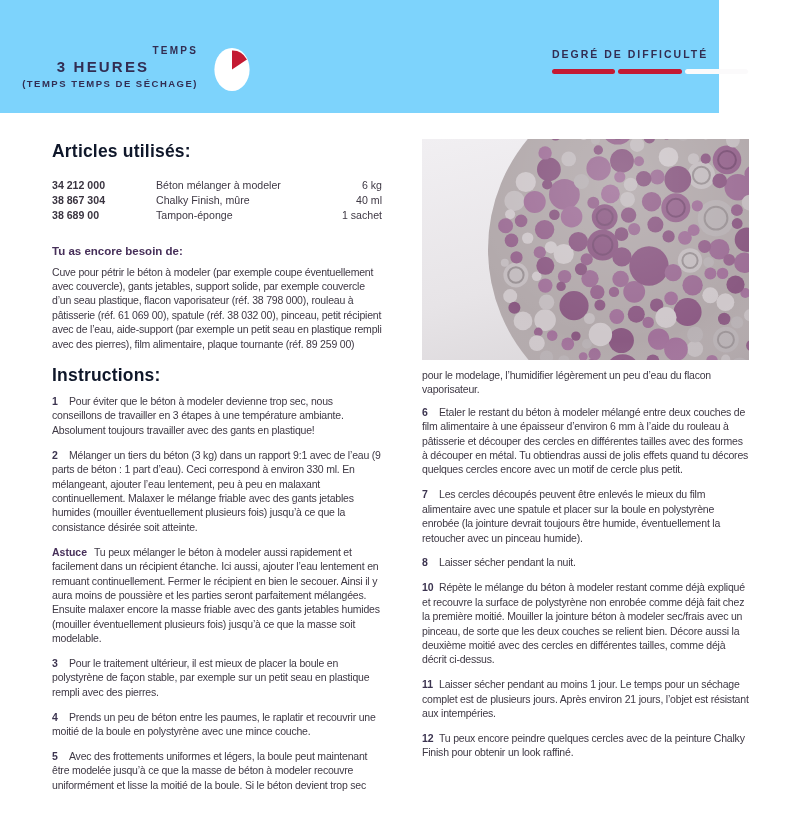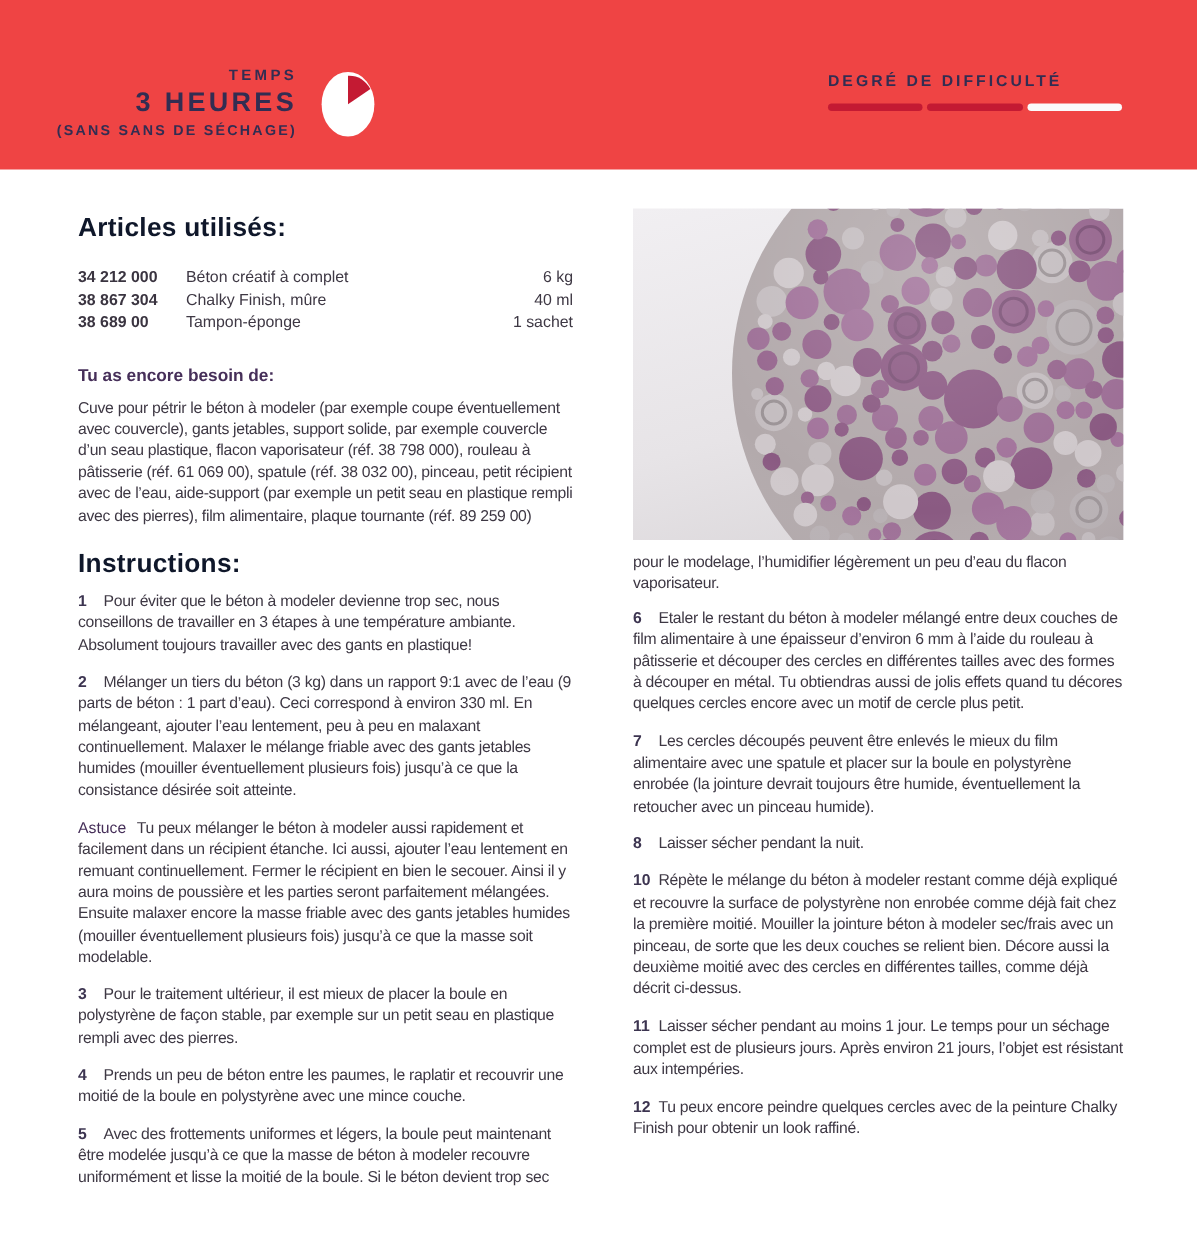--- a/index.html
+++ b/index.html
@@ -1,59 +1,59 @@
 <!DOCTYPE html>
 <html><head>
 <meta charset="utf-8">
 <style>
   html,body{margin:0;padding:0;}
   body{
     width:798px;height:839px;position:relative;background:#ffffff;
     font-family:"Liberation Sans",sans-serif;color:#3e3844;overflow:hidden;
   }
   
-  .band{position:absolute;top:0;left:0;width:798px;height:113px;background:#ef4444;}
+  .band{position:absolute;top:0;left:0;width:719px;height:113px;background:#7dd3fc;}
   .time-block{position:absolute;top:45px;left:8px;width:190px;text-align:right;color:#322d52;}
   .t1{font-size:10px;font-weight:bold;letter-spacing:2.2px;}
-  .t2{font-size:18px;font-weight:800;letter-spacing:2.2px;margin-top:2px;}
+  .t2{font-size:15px;font-weight:800;letter-spacing:2.2px;margin-top:2px;text-align:center;}
   .t3{font-size:9.5px;font-weight:bold;letter-spacing:1.5px;margin-top:3px;white-space:nowrap;}
   .clock{position:absolute;left:210px;top:42px;width:44px;height:55px;}
   .diff-block{position:absolute;left:552px;top:48px;width:196px;}
   .diff-label{font-size:10.5px;font-weight:bold;letter-spacing:2px;color:#322d52;white-space:nowrap;}
   .diff-bar{display:flex;gap:3px;margin-top:9px;}
   .seg{flex:1;height:5px;border-radius:2.5px;}
   .seg.on{background:#c41a33;}
   .seg.off{background:#fbfafb;}
   
   .col-left{position:absolute;left:52px;top:141px;width:330px;}
   .col-right{position:absolute;left:422px;top:139px;width:327px;}
   h1.section{font-size:17.5px;font-weight:800;color:#0f172a;letter-spacing:.2px;margin:0;font-family:"Liberation Sans",sans-serif;}
   .articles{margin-top:16px;}
-  .art-row{display:flex;font-size:10.6px;line-height:15.2px;}
+  .art-row{display:flex;font-size:10.6px;line-height:15.2px;gap:32px;}
   .art-ref{width:60px;font-weight:bold;color:#3a3440;white-space:nowrap;}
   .art-name{flex:1;padding-left:12px;}
   .art-qty{text-align:right;white-space:nowrap;}
   .sub-h{font-size:11.5px;font-weight:bold;color:#462f59;margin-top:21px;}
   p.body{font-size:10.5px;line-height:14.4px;margin:8px 0 0;letter-spacing:-.2px;}
   h1.instructions-h{margin-top:14px;}
   .step{font-size:10.5px;line-height:14.4px;margin-top:8px;letter-spacing:-.2px;}
   .step .n{font-weight:bold;color:#3c3450;display:inline-block;min-width:13px;margin-right:4px;letter-spacing:0;}
-  .tip-label{font-weight:normal;color:#462f59;margin-right:7px;letter-spacing:0;text-align:right;}
+  .tip-label{font-weight:bold;color:#462f59;margin-right:7px;letter-spacing:0;text-align:right;}
   .photo{width:327px;height:221px;overflow:hidden;position:relative;
     background:linear-gradient(165deg,#f1eff2 0%,#e7e4e7 55%,#d7d3d6 100%);}
   .cont{margin-top:9px;}
 </style>
 </head>
 <body>
 
 <div class="band">
   <div class="time-block">
     <div class="t1">TEMPS</div>
     <div class="t2">3 HEURES</div>
-    <div class="t3">(SANS SANS DE SÉCHAGE)</div>
+    <div class="t3">(TEMPS TEMPS DE SÉCHAGE)</div>
   </div>
   <svg class="clock" viewBox="0 0 100 100">
     <ellipse cx="50" cy="50" rx="40" ry="49" fill="#ffffff"></ellipse>
     <path d="M50,50 L50,7 A40,49 0 0 1 84,27 Z" fill="#c41a33"></path>
   </svg>
   <div class="diff-block">
     <div class="diff-label">DEGRÉ DE DIFFICULTÉ</div>
     <div class="diff-bar" id="diff-bar">
         <div class="seg on"></div>
         <div class="seg on"></div>
@@ -61,21 +61,21 @@
       </div>
   </div>
 </div>
 
 <div class="col-left">
   <h1 class="section">Articles utilisés:</h1>
 
   <div class="articles">
     <div class="art-row">
       <span class="art-ref">34 212 000</span>
-      <span class="art-name">Béton créatif à complet</span>
+      <span class="art-name">Béton mélanger à modeler</span>
       <span class="art-qty">6 kg</span>
     </div>
     <div class="art-row">
       <span class="art-ref">38 867 304</span>
       <span class="art-name">Chalky Finish, mûre</span>
       <span class="art-qty">40 ml</span>
     </div>
     <div class="art-row">
       <span class="art-ref">38 689 00</span>
       <span class="art-name">Tampon-éponge</span>

